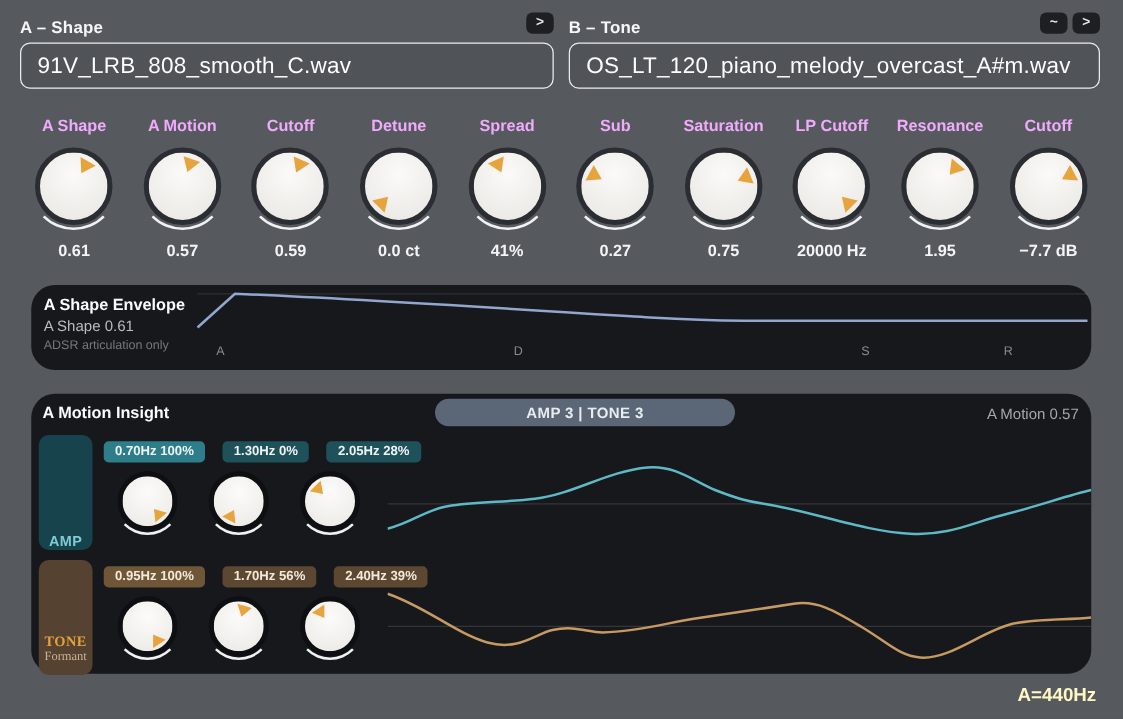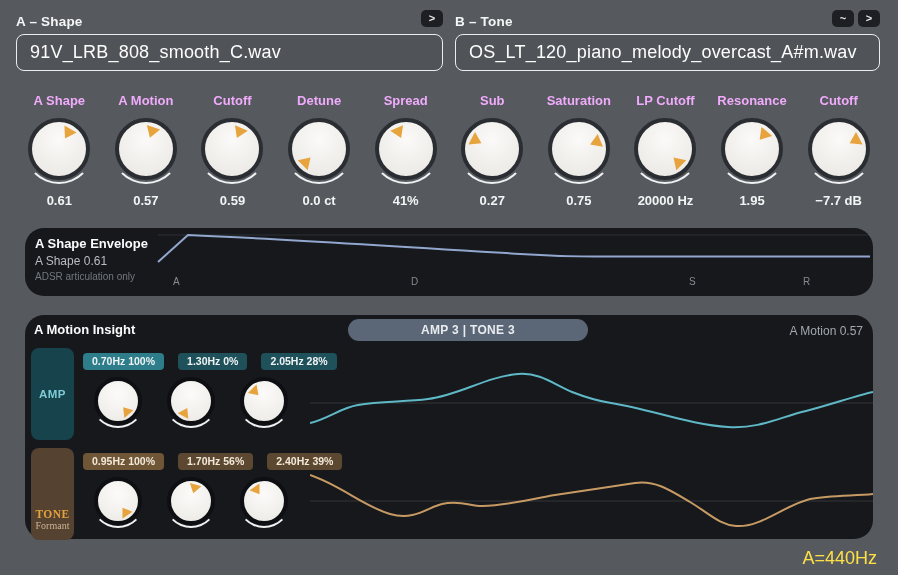--- a/index.html
+++ b/index.html
@@ -60,42 +60,42 @@
   
   .insight-panel { top:315px; height:224px; }
   .ins-title { position:absolute; left:9px; top:7px; font-size:13px; font-weight:bold; color:#fafbfc; }
   .mode-pill { position:absolute; left:323px; top:4px; width:240px; height:22px; border-radius:11px;
     background:var(--pill-bg,#5b6777); color:#e9ecef; font-size:12px; font-weight:bold;
     display:flex; align-items:center; justify-content:center; border:none; cursor:pointer;
     font-family:inherit; letter-spacing:.3px; }
   .ins-status { position:absolute; right:10px; top:9px; font-size:12px; color:#a3a8ae; }
   .side-tab { position:absolute; left:6px; width:43px; height:92px; border-radius:8px;
     display:flex; flex-direction:column; align-items:center; cursor:pointer; }
-  .amp-tab { top:33px; background:var(--amp-tab-bg,#16434c); justify-content:center; }
+  .amp-tab { top:33px; background:var(--amp-tab-bg,#16434c); justify-content:flex-end; }
   .amp-tab .tab-main { font-size:11.5px; font-weight:bold; color:var(--amp-tab-text,#7fccd6); letter-spacing:.4px; }
   .tone-tab { top:133px; background:var(--tone-tab-bg,#554230); justify-content:flex-end; padding:15px 0 9px;font-family:Liberation Serif, serif; }
   .tone-tab .tab-main { font-size:11.5px; font-weight:bold; color:var(--tone-tab-text,#e2a23c); letter-spacing:.4px; }
   .tone-tab .tab-sub { font-size:10px; color:#cbb294; }
   .badges { position:absolute; left:58px; display:flex; gap:14px; }
   .amp-badges { top:38px; }
   .tone-badges { top:138px; }
   .badge { height:17px; padding:0 9px; border-radius:4px; font-size:10.5px; font-weight:bold;
     line-height:17px; color:#eef3f4; border:none; cursor:pointer; font-family:inherit; }
   .amp-badges .badge { background:var(--amp-badge-dim,#1f515b); }
   .amp-badges .badge:first-child { background:var(--amp-badge-bright,#2e7d8a); }
   .tone-badges .badge { background:var(--tone-badge-dim,#5c4830); color:#f3e9da; }
   .tone-badges .badge:first-child { background:var(--tone-badge-bright,#6e5637); }
   .mini-knobs { position:absolute; left:69px; display:flex; gap:25px; }
   .amp-knobs { top:62px; }
   .tone-knobs { top:162px; }
   .wave-svg { position:absolute; left:285px; width:563px; height:95px; }
   .amp-wave { top:35px; }
   .tone-wave { top:135px; }
   
-  .footer-tuning { position:absolute; right:21px; top:548px; font-size:18px; font-weight:normal; color:#fde047; }
+  .footer-tuning { position:absolute; right:21px; top:548px; font-size:15px; font-weight:bold; color:#fef9c3; }
 </style>
 </head>
 <body>
 
 <div class="screen">
 
   <div class="deck deck-a">
     <div class="deck-head">
       <span class="deck-title">A – Shape</span>
       <span class="deck-btns">

